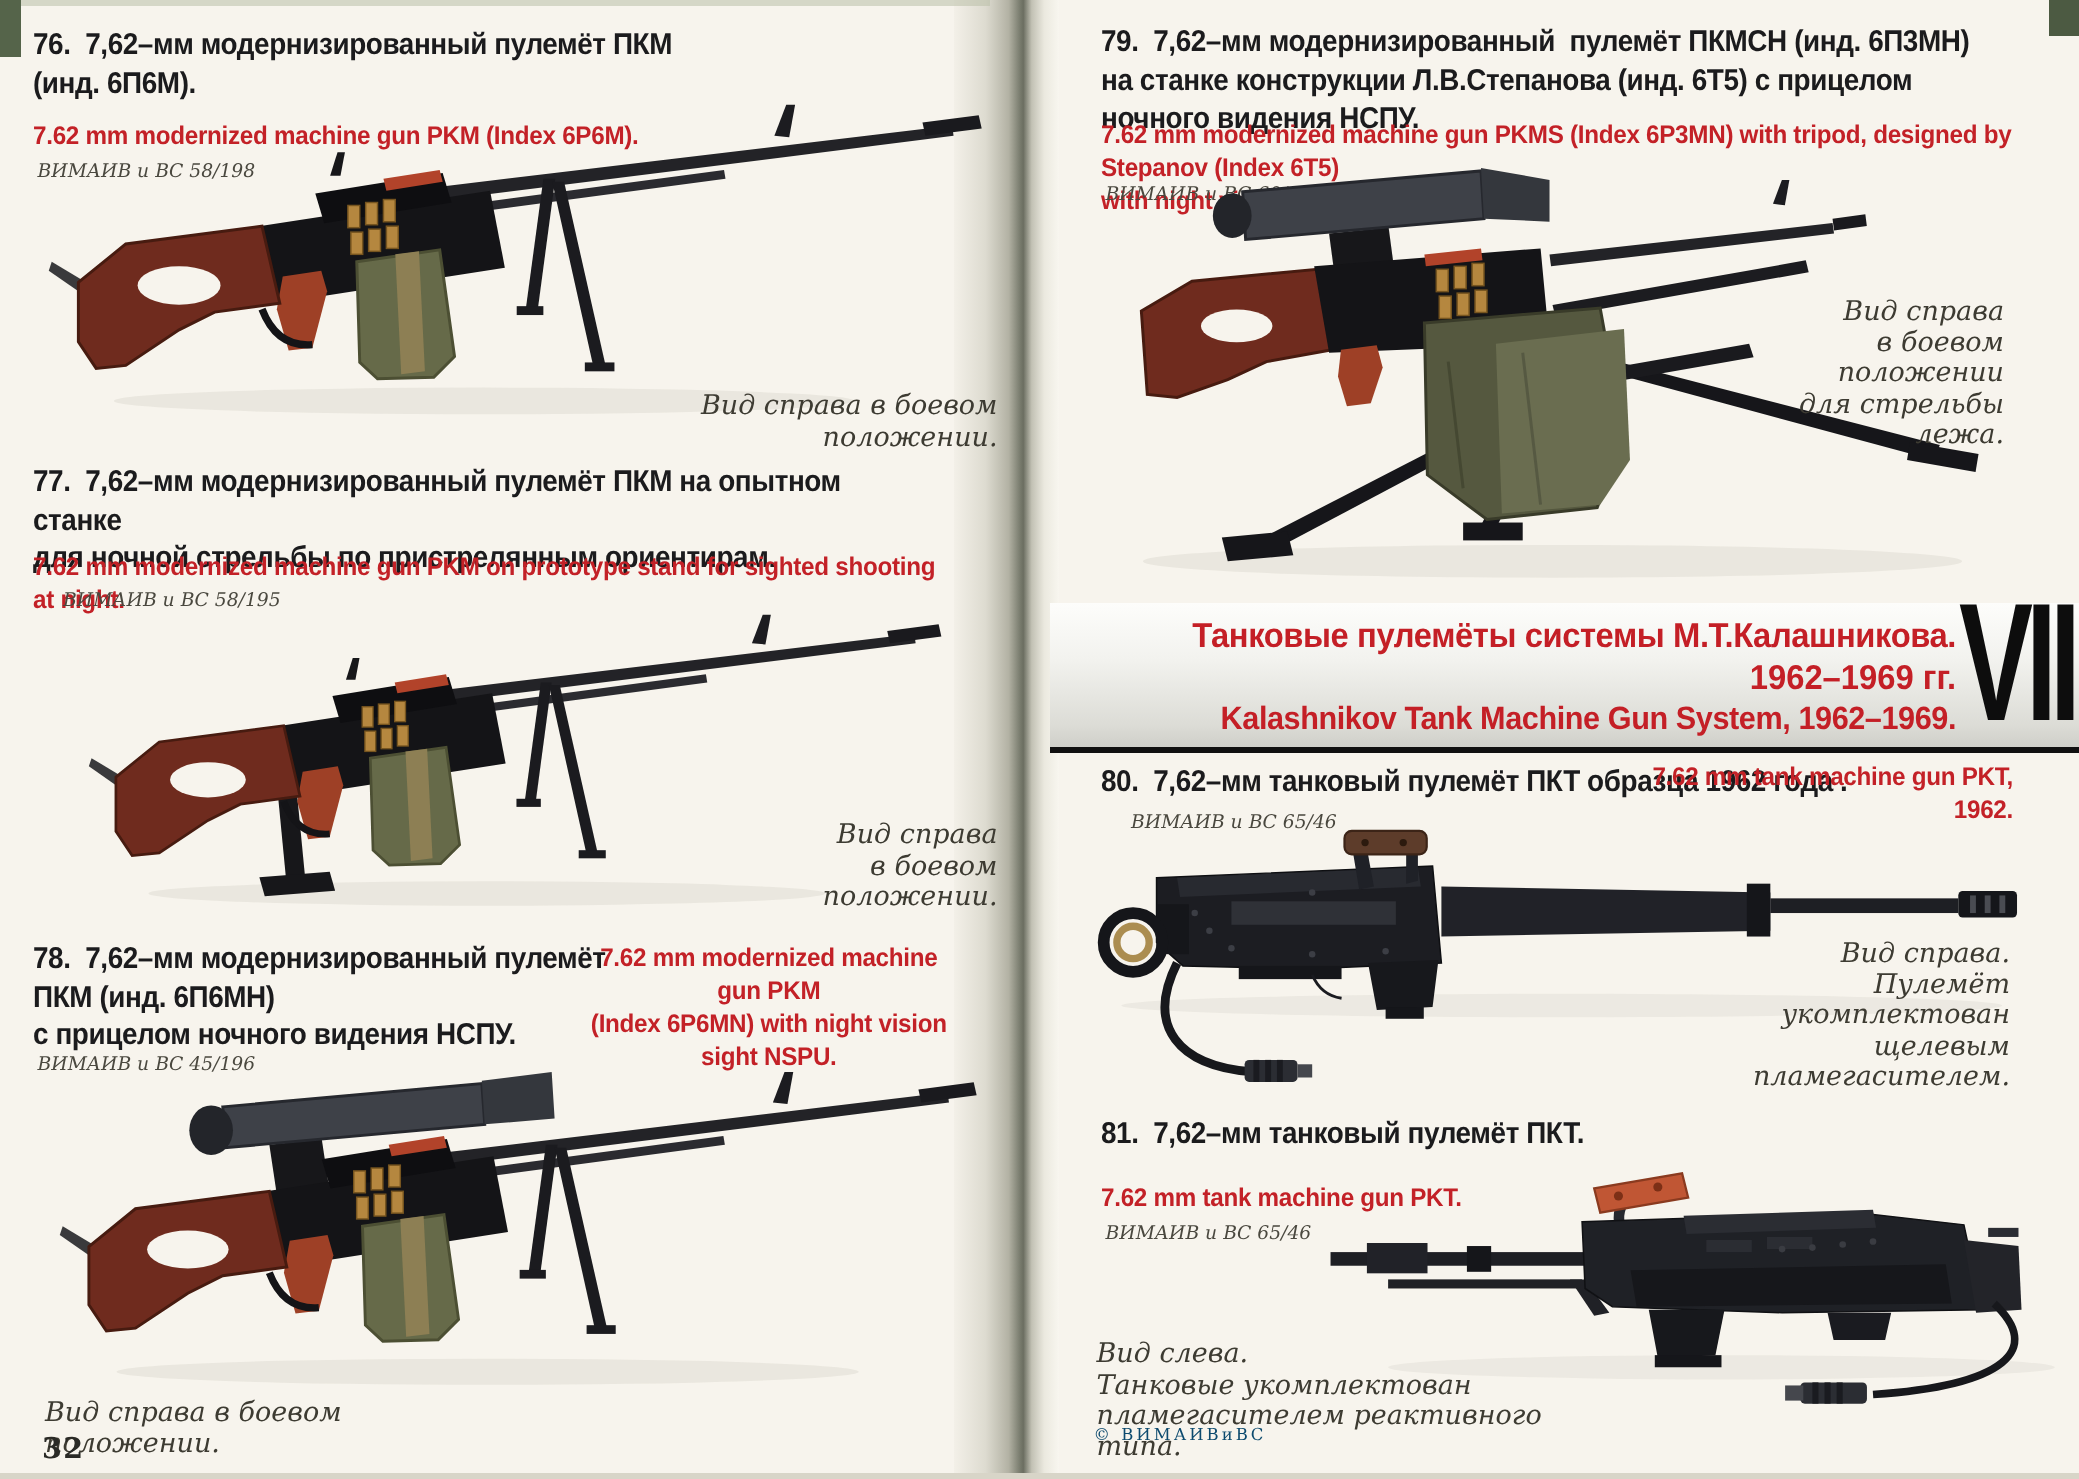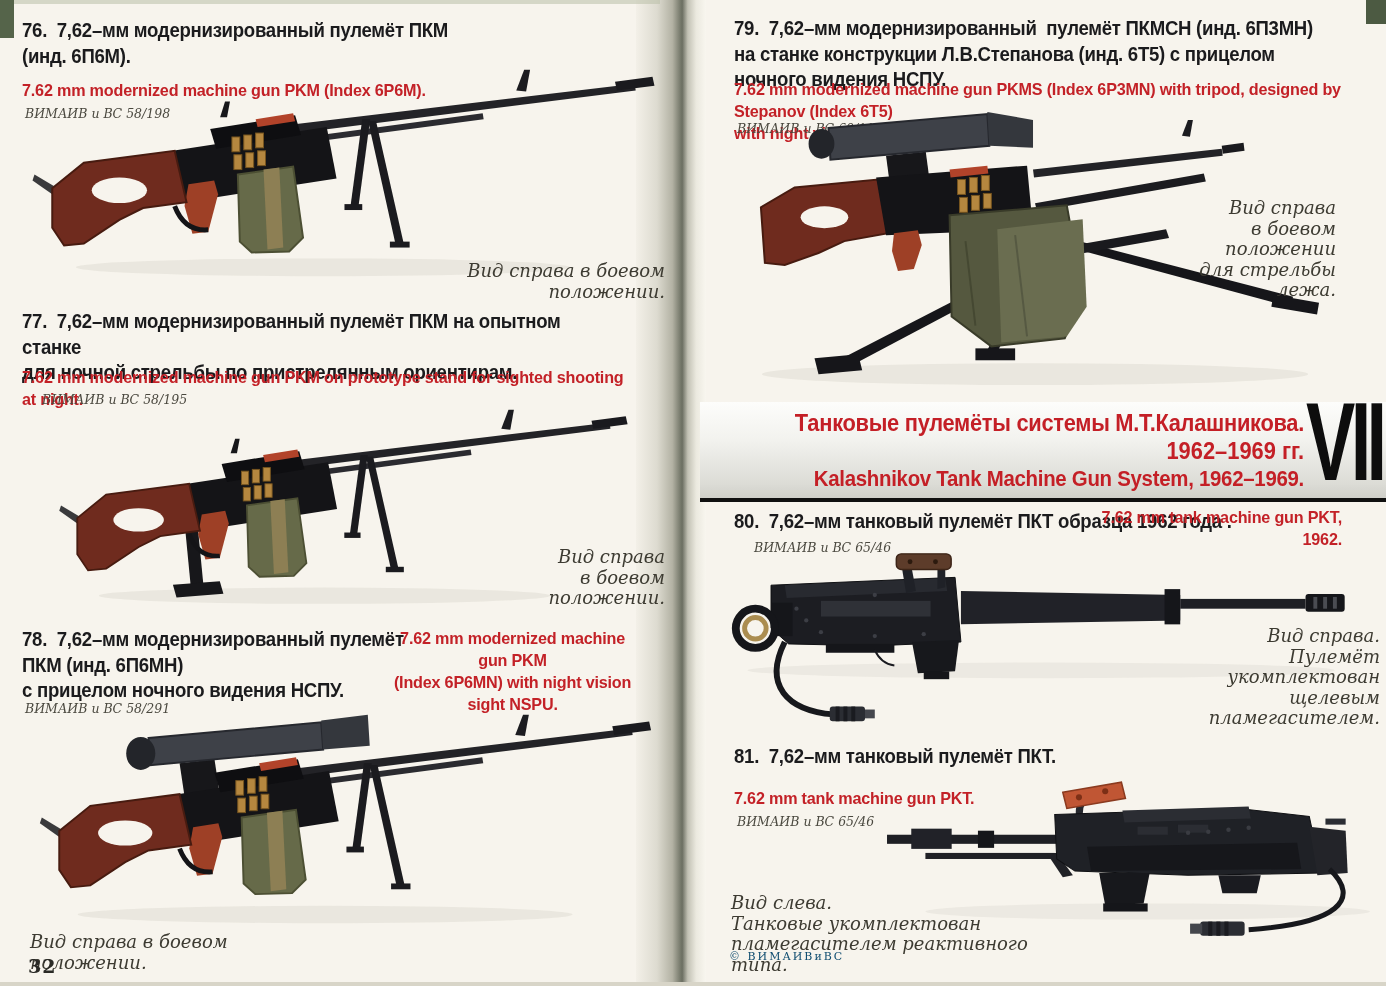--- a/index.html
+++ b/index.html
@@ -131,21 +131,21 @@
   </svg>
 
   <div class="abs caption r" style="left:480px;top:547px;width:185px;">Вид справа
 в боевом положении.</div>
 
   <div class="abs h" style="left:22px;top:627px;width:420px;">78.  7,62–мм модернизированный пулемёт
 ПКМ (инд. 6П6МН)
 с прицелом ночного видения НСПУ.</div>
   <div class="abs red c" style="left:375px;top:628px;width:262px;">7.62 mm modernized machine gun PKM
 (Index 6P6MN) with night vision sight NSPU.</div>
-  <div class="abs credit" style="left:25px;top:701px;">ВИМАИВ и ВС 58/291</div>
+  <div class="abs credit" style="left:25px;top:701px;">ВИМАИВ и ВС 45/196</div>
 
   <svg class="abs" style="left:22px;top:703px;" width="645" height="228" viewBox="0 0 640 235">
     <ellipse cx="300" cy="218" rx="255" ry="9" fill="rgba(70,70,45,0.07)"></ellipse>
     <polygon points="248,70 616,26 617,33 250,79" fill="#232327"></polygon>
     <polygon points="596,24 634,19 636,28 598,33" fill="#1a1a1e"></polygon>
     <polygon points="496,33 504,12 510,12 506,34" fill="#1c1c20"></polygon>
     <polygon points="252,84 462,56 463,62 253,90" fill="#2b2b30"></polygon>
     <polygon points="340,62 348,62 336,152 328,151" fill="#1b1b1f"></polygon>
     <polygon points="346,64 354,64 382,188 374,190" fill="#1b1b1f"></polygon>
     <rect x="322" y="148" width="18" height="6" fill="#1b1b1f"></rect>
@@ -270,21 +270,21 @@
     <rect x="618" y="50" width="4" height="12" fill="#4a4c52"></rect>
     <path d="M150,104 q6,14 20,16" stroke="#1a1b20" stroke-width="2" fill="none"></path>
     <path d="M58,96 C36,140 60,166 108,170" stroke="#17181c" stroke-width="6" fill="none"></path>
     <rect x="104" y="162" width="36" height="15" rx="3" fill="#2b2d33"></rect>
     <rect x="110" y="162" width="4" height="15" fill="#1a1b20"></rect>
     <rect x="118" y="162" width="4" height="15" fill="#1a1b20"></rect>
     <rect x="126" y="162" width="4" height="15" fill="#1a1b20"></rect>
     <rect x="140" y="165" width="10" height="9" fill="#45474d"></rect>
   </svg>
 
-  <div class="abs caption r" style="left:1180px;top:626px;width:200px;">Вид справа.
+  <div class="abs caption r" style="left:1140px;top:626px;width:200px;">Вид справа.
 Пулемёт укомплектован
 щелевым пламегасителем.</div>
 
   <div class="abs h" style="left:734px;top:744px;width:440px;">81.  7,62–мм танковый пулемёт ПКТ.</div>
   <div class="abs red" style="left:734px;top:788px;width:400px;">7.62 mm tank machine gun PKT.</div>
   <div class="abs credit" style="left:737px;top:814px;">ВИМАИВ и ВС 65/46</div>
 
   <svg class="abs" style="left:885px;top:770px;" width="495" height="182" viewBox="0 0 490 180">
     <ellipse cx="260" cy="140" rx="220" ry="8" fill="rgba(70,70,45,0.06)"></ellipse>
     <rect x="2" y="64" width="168" height="9" fill="#1e1f24"></rect>

